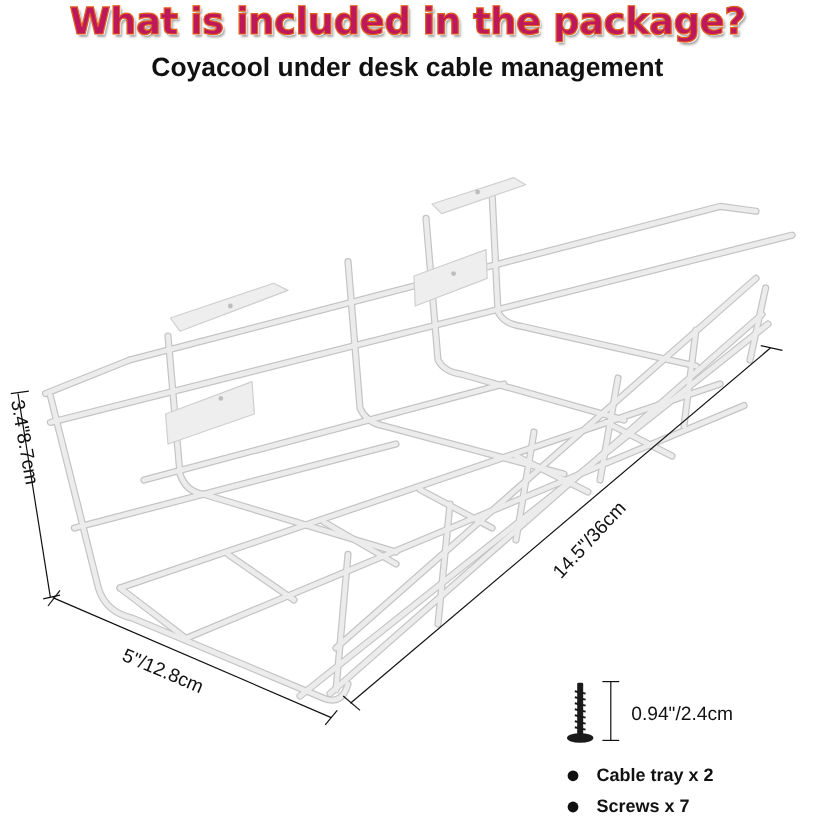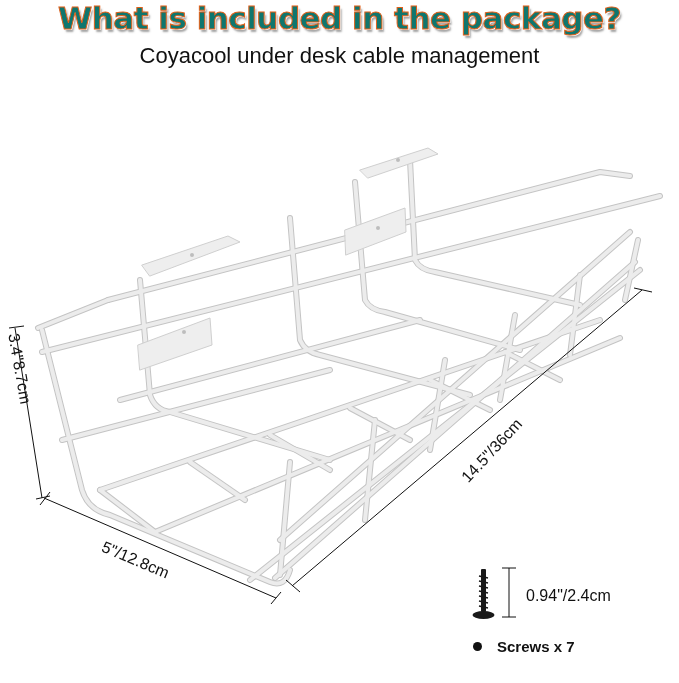--- a/index.html
+++ b/index.html
@@ -1,28 +1,28 @@
 <!DOCTYPE html>
 <html><head>
 <meta charset="utf-8">
 <style>
   * { margin: 0; padding: 0; box-sizing: border-box; }
   html, body { width: 679px; height: 683px; background: #ffffff; overflow: hidden; }
   body { position: relative; font-family: "Liberation Sans", sans-serif; }
   .headline {
     position: absolute; left: 0; top: 0; width: 679px; height: 36px;
     text-align: center; font-family: "DejaVu Sans", sans-serif; font-weight: bold;
-    font-size: 31px; line-height: 36px; color: #0f766e; letter-spacing: -0.5px;
+    font-size: 31px; line-height: 36px; color: #be185d; letter-spacing: -0.5px;
     -webkit-text-stroke: 1px #e0601a;
     text-shadow: 1px 1px 0 #ffffff, 2px 3px 2px rgba(90,90,90,0.55);
     white-space: nowrap;
   }
   .subtitle {
     position: absolute; left: 0; top: 42px; width: 679px; text-align: center;
-    font-family: "Liberation Sans", sans-serif; font-weight: normal; font-size: 22px;
+    font-family: "Liberation Sans", sans-serif; font-weight: bold; font-size: 22px;
     line-height: 28px; color: #111111; white-space: nowrap;
   }
   svg.art { position: absolute; left: 0; top: 0; }
   .dim {
     position: absolute; font-family: "Liberation Sans", sans-serif; font-size: 16px;
     color: #111; white-space: nowrap; transform-origin: 0 0;
   }
   .dim-height { left: 4px; top: 368px; transform: rotate(80deg) translateX(0); transform-origin: 0 0; left: 22px; top: 332px; }
   .dim-width { left: 106px; top: 538px; transform: rotate(23deg); }
   .dim-length { left: 458px; top: 474px; transform: rotate(-47deg); }
@@ -153,15 +153,19 @@
 </svg>
 
 <div class="dim dim-height">3.4"8.7cm</div>
 <div class="dim dim-width">5"/12.8cm</div>
 <div class="dim dim-length">14.5"/36cm</div>
 <div class="dim dim-screw">0.94"/2.4cm</div>
 
 <div class="list">
   <div class="list-item">
     <span class="bullet"></span>
+    <span class="list-label">Cable tray x 2</span>
+  </div>
+  <div class="list-item">
+    <span class="bullet"></span>
     <span class="list-label">Screws x 7</span>
   </div>
 </div>
 
 </body></html>

